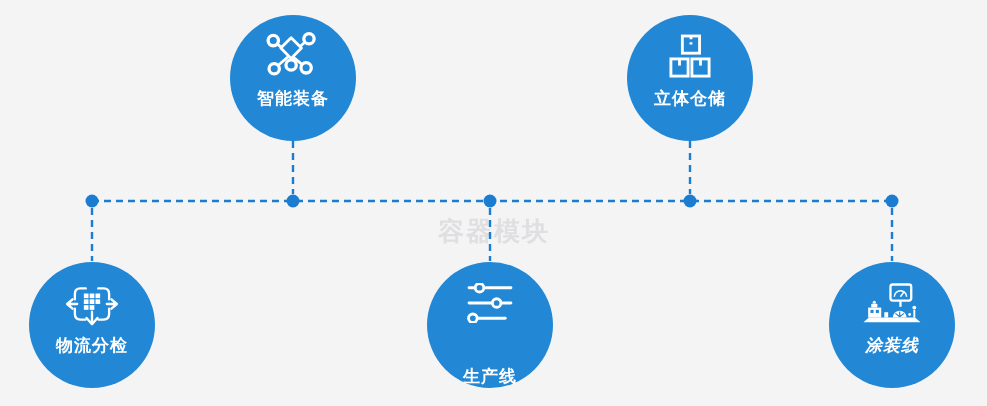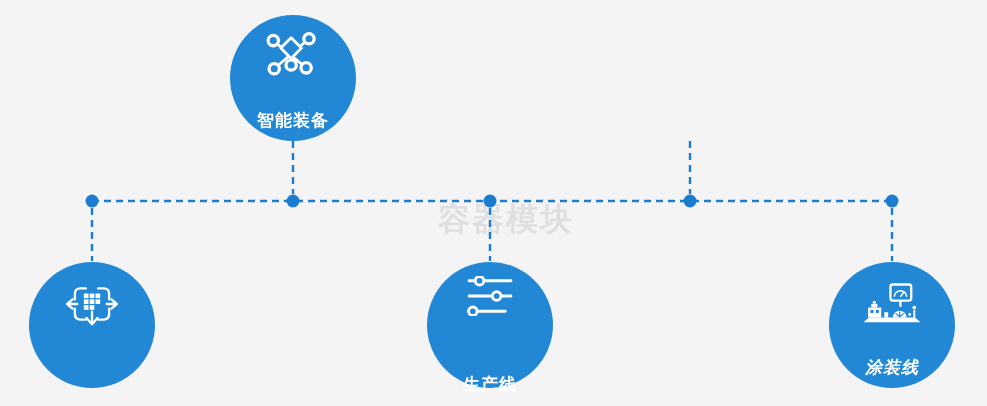--- a/index.html
+++ b/index.html
@@ -5,40 +5,40 @@
   html,body{margin:0;padding:0;}
   body{
     width:987px;height:406px;
     background:#f4f4f5;
     font-family:"Liberation Sans","DejaVu Sans",sans-serif;
     position:relative;overflow:hidden;
   }
   .stage{position:absolute;left:0;top:0;width:987px;height:406px;}
 
   .watermark{
-    position:absolute;left:438px;top:198px;width:120px;
-    font-size:32px;font-weight:bold;color:#dfdfe1;
+    position:absolute;left:438px;top:214px;width:120px;
+    font-size:26px;font-weight:bold;color:#dfdfe1;
     letter-spacing:2px;white-space:nowrap;user-select:none;
     z-index:1;
   }
 
   .connectors{position:absolute;left:0;top:0;z-index:2;}
 
   .node{
     position:absolute;width:126px;height:126px;border-radius:50%;
     background:#2287d5;z-index:3;
     display:flex;flex-direction:column;align-items:center;
     box-sizing:border-box;
   }
   .node .icon-box{
     height:56px;margin-top:14px;
     display:flex;align-items:center;justify-content:center;
   }
   .node .label{
-    margin-top:24px;color:#ffffff;font-size:17px;font-weight:bold;
+    margin-top:2px;color:#ffffff;font-size:17px;font-weight:bold;
     letter-spacing:1px;white-space:nowrap;text-align:right;
   }
 
   .pos-smart{left:230px;top:15px;}
   .pos-warehouse{left:627px;top:15px;}
   .pos-logistics{left:29px;top:262px;}
   .pos-production{left:427px;top:262px;gap:33px;}
   .pos-painting{left:829px;top:262px;font-style:italic;}
 </style>
 </head>
@@ -79,20 +79,35 @@
           <circle cx="50" cy="9" r="5.5"></circle>
           <circle cx="13" cy="41" r="5.5"></circle>
           <circle cx="47" cy="40" r="5.5"></circle>
           <circle cx="31" cy="37" r="5.5"></circle>
         </g>
       </svg>
     </div>
     <div class="label">智能装备</div>
   </div>
 
+  <div class="node pos-warehouse">
+    <div class="icon-box">
+      <svg viewBox="0 0 44 48" width="42" height="46">
+        <g fill="none" stroke="#ffffff" stroke-width="3">
+          <rect x="14" y="2" width="18" height="18"></rect>
+          <rect x="2" y="26" width="18" height="18"></rect>
+          <rect x="24" y="26" width="18" height="18"></rect>
+          <path d="M23 2 V11" stroke-dasharray="3.5 3"></path>
+          <path d="M11 26 V33"></path>
+          <path d="M33 26 V33"></path>
+        </g>
+      </svg>
+    </div>
+    <div class="label">立体仓储</div>
+  </div>
 
   <div class="node pos-logistics">
     <div class="icon-box">
       <svg viewBox="0 0 72 64" width="56" height="50">
         <g fill="none" stroke="#ffffff" stroke-width="3" stroke-linecap="round" stroke-linejoin="round">
           <path d="M28 12 H21 Q14 12 14 19 V26"></path>
           <path d="M44 12 H51 Q58 12 58 19 V26"></path>
           <path d="M14 38 V45 Q14 52 21 52 H28"></path>
           <path d="M58 38 V45 Q58 52 51 52 H44"></path>
           <path d="M17 32 H6 M11 26 L4 32 L11 38"></path>
@@ -104,20 +119,21 @@
             <rect x="33" y="18.5" width="6" height="6"></rect>
             <rect x="40.5" y="18.5" width="6" height="6"></rect>
           <rect x="25.5" y="26" width="6" height="6"></rect>
             <rect x="33" y="26" width="6" height="6"></rect>
             <rect x="40.5" y="26" width="6" height="6"></rect>
           <rect x="25.5" y="33.5" width="6" height="6"></rect>
             <rect x="33" y="33.5" width="6" height="6"></rect>
         </g>
       </svg>
     </div>
+    <div class="label">物流分检</div>
   </div>
 
   <div class="node pos-production">
     <div class="icon-box">
       <svg viewBox="0 0 48 42" width="46" height="40">
         <g stroke="#ffffff" stroke-width="3" stroke-linecap="round" fill="none">
           <path d="M2 5 H46"></path>
           <path d="M2 21 H46"></path>
           <path d="M2 37 H40"></path>
         </g>

